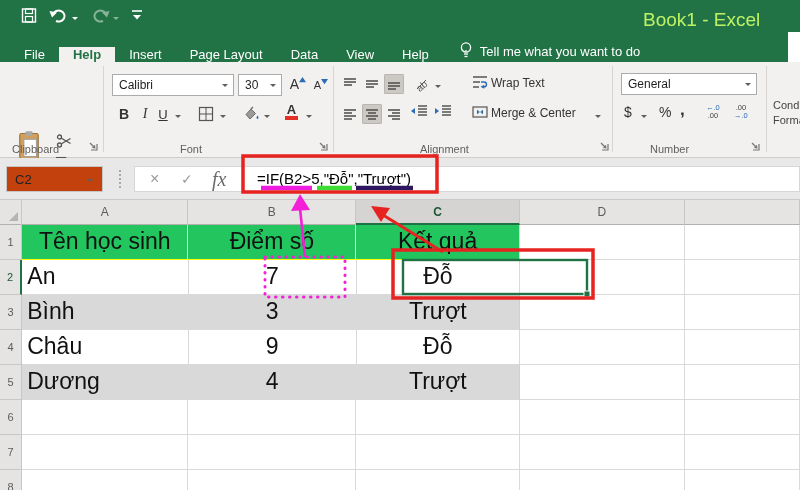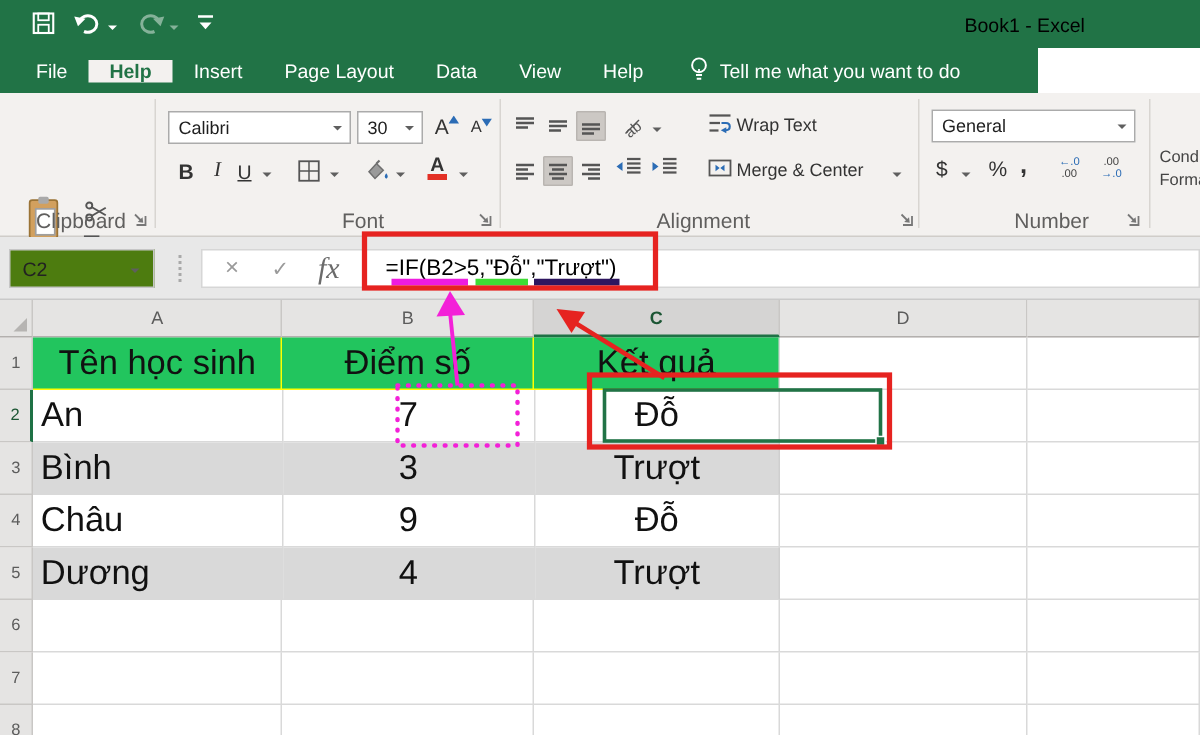--- a/index.html
+++ b/index.html
@@ -3,35 +3,35 @@
 <meta charset="utf-8">
 <style>
   *{margin:0;padding:0;box-sizing:border-box}
   body{background:#888}
   .screen{position:relative;width:800px;height:490px;background:#fff;overflow:hidden;
     font-family:"Liberation Sans",sans-serif;-webkit-font-smoothing:antialiased}
 
   
   .titlebar{position:absolute;left:0;top:0;width:800px;height:32px;background:#217346;color:#fff}
   .qat-item{position:absolute;top:7px}
-  .title-text{position:absolute;left:643px;top:9px;font-size:13px;color:#000000;white-space:nowrap}
+  .title-text{position:absolute;left:643px;top:9px;font-size:19px;color:#bef264;white-space:nowrap}
   .dim{opacity:.45}
 
   
-  .tabs{position:absolute;left:0;top:32px;width:692px;height:30px;background:#217346;
-    display:flex;align-items:center;color:#fff;font-size:13px}
+  .tabs{position:absolute;left:0;top:32px;width:788px;height:30px;background:#217346;
+    display:flex;align-items:flex-end;color:#fff;font-size:13px}
   .tab{display:flex;align-items:center;padding:0 14px;white-space:nowrap;cursor:default}
   .tab.active{background:#f3f1ef;color:#217346;font-weight:bold}
   .tellme{display:flex;align-items:center;gap:7px;padding:0 10px;margin-left:6px;white-space:nowrap}
 
   
   .ribbon{position:absolute;left:0;top:62px;width:800px;height:96px;background:#f3f1ef;
     border-bottom:1px solid #d0cdc9;font-size:12px;color:#333}
   .gdiv{position:absolute;top:4px;height:86px;width:1px;background:#d8d5d1}
-  .glabel{position:absolute;bottom:2px;font-size:14px;color:#605f5e;text-align:right;white-space:nowrap}
+  .glabel{position:absolute;bottom:2px;font-size:11px;color:#605f5e;text-align:left;white-space:nowrap}
   .launcher{position:absolute;bottom:3px}
   .combo{position:absolute;background:#fff;border:1px solid #ababab;height:22px;
     display:flex;align-items:center;font-size:12px;color:#1e1e1e;padding-left:6px}
   .combo .sp{flex:1}
   .car{width:0;height:0;border:3.5px solid transparent;border-top-color:#5f5f5f;margin:4px 5px 0 3px}
   .carw{width:0;height:0;border:3.5px solid transparent;border-top-color:#fff;margin-top:4px}
   .icobtn{position:absolute;display:flex;align-items:center;justify-content:center}
   .sel{background:#ccc8c4;border:1px solid #b9b5b1;border-radius:1px}
   .glyph-b{font-weight:bold;font-size:14px;color:#333}
   .glyph-i{font-style:italic;font-family:"Liberation Serif",serif;font-size:14px;color:#333}
@@ -40,21 +40,21 @@
   .redbar{width:13px;height:4px;background:#e33025;margin-top:1px}
   .mini2{font-size:7.5px;line-height:8px;color:#444;text-align:center;white-space:nowrap}
   .mini2 .bl{color:#2b6cb5}
   .paste{position:absolute;left:8px;top:68px;width:42px;height:70px;display:flex;flex-direction:column;
     align-items:center;justify-content:flex-start;gap:2px}
   .paste .lbl{font-size:12px;color:#333}
 
   
   .fbar{position:absolute;left:0;top:158px;width:800px;height:42px;background:#e8e8e8;
     border-bottom:1px solid #c9c9c9}
-  .namebox{position:absolute;left:6px;top:8px;width:97px;height:26px;background:#4d7c0f;
+  .namebox{position:absolute;left:6px;top:8px;width:97px;height:26px;background:#c2410c;
     border:1px solid #c6c6c6;display:flex;align-items:center;padding-left:8px;font-size:13px;color:#222}
   .dots{position:absolute;left:119px;top:12px;height:18px;border-left:2px dotted #a9a9a9}
   .fwhite{position:absolute;left:134px;top:8px;right:0;height:26px;background:#fff;border:1px solid #d6d6d6}
   .fbtn{position:absolute;top:10px;font-size:16px;color:#9a9a9a;line-height:22px}
   .fx{font-family:"Liberation Serif",serif;font-style:italic;font-size:20px;color:#6b6b6b}
   .ftext{position:absolute;left:257px;top:12px;font-size:15px;color:#000;white-space:nowrap}
 
   
   .sheet{position:absolute;left:0;top:200px;width:800px;height:290px;background:#fff}
   .chrow{display:flex;height:25px}

